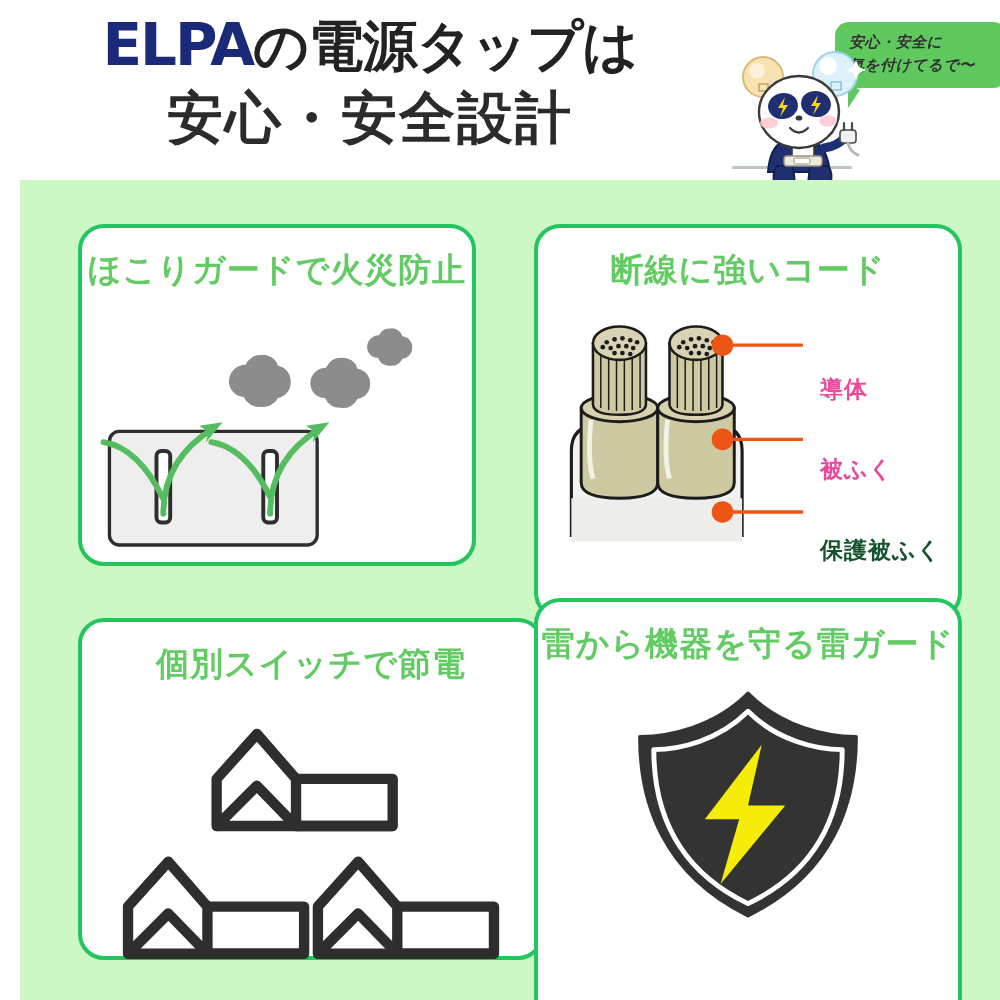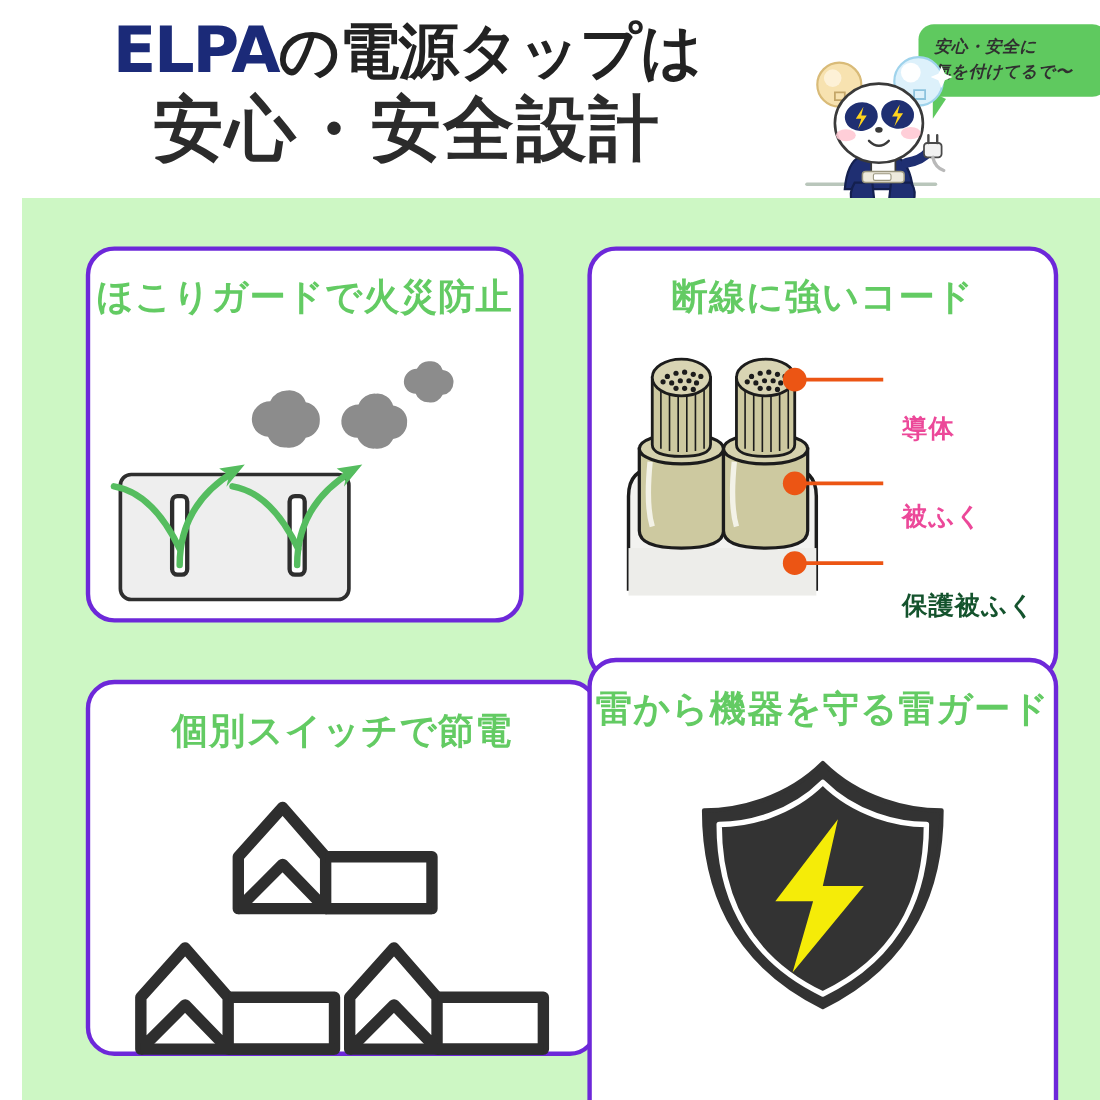--- a/index.html
+++ b/index.html
@@ -27,21 +27,21 @@
     letter-spacing:-1px;
   }
   .brand{
     color:#1b2a78;font-weight:bold;
     font-family:"DejaVu Sans","Liberation Sans",sans-serif;
     letter-spacing:-2px;
     font-size:58px;
   }
   .head-line2{
     display:block;white-space:nowrap;margin-top:2px;
-    font-size:64px;line-height:78px;font-weight:bold;color:#2b2b2b;
+    font-size:56px;line-height:78px;font-weight:bold;color:#2b2b2b;
     letter-spacing:2px;
   }
 
   
   .mascot-wrap{position:absolute;left:700px;top:6px;width:300px;height:180px;font-style:italic;}
   .bubble{
     position:absolute;left:115px;top:16px;width:172px;height:66px;
     background:#5fc95f;border-radius:14px;
   }
   .bubble-txt{
@@ -62,21 +62,21 @@
   .mascot{position:absolute;left:12px;top:40px;width:150px;height:140px;}
 
   
   .panel{
     position:absolute;left:0;top:180px;width:1000px;height:820px;
     background:#cdf7c4;
   }
 
   .card{
     position:absolute;background:#ffffff;
-    border:4px solid #6d28d9;border-radius:26px;
+    border:4px solid #22c55e;border-radius:26px;
     box-sizing:border-box;
   }
   .card-r1c1{left:58px;top:44px;width:398px;height:342px;}
   .card-r1c2{left:514px;top:44px;width:428px;height:395px;}
   .card-r2c1{left:58px;top:438px;width:466px;height:342px;}
   .card-r2c2{left:514px;top:418px;width:428px;height:442px;}
 
   .card-title{
     position:absolute;left:0;top:22px;width:100%;
     text-align:center;white-space:nowrap;

